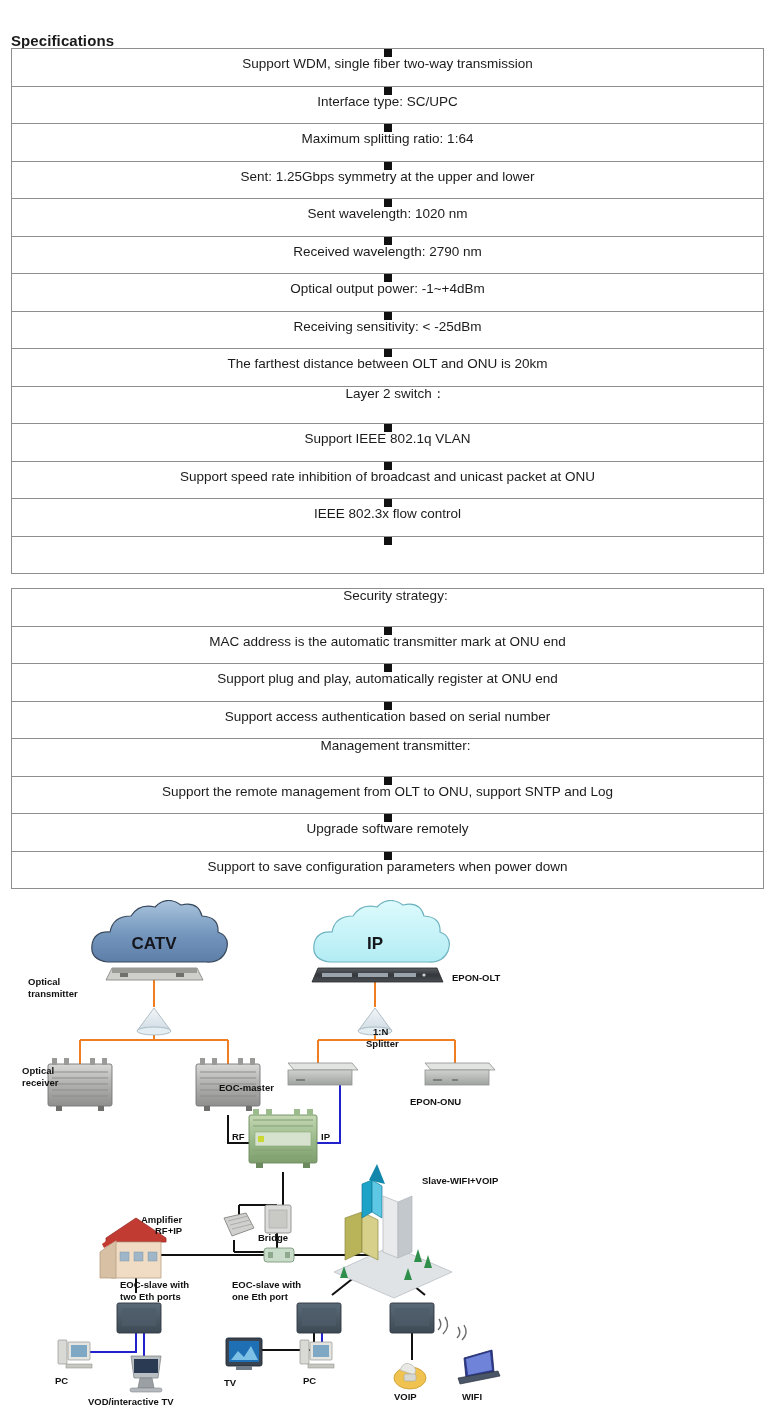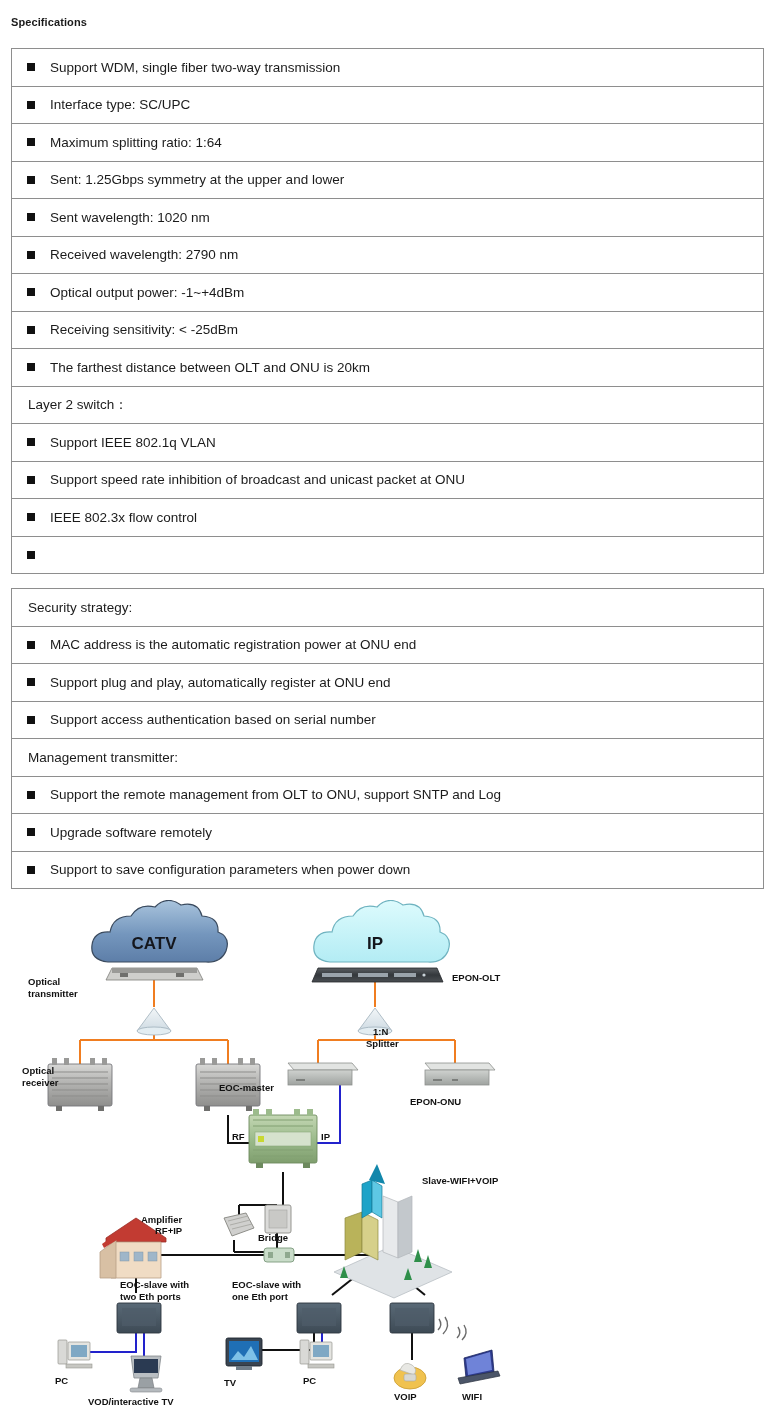--- a/index.html
+++ b/index.html
@@ -2,33 +2,33 @@
 <html><head>
 <meta charset="utf-8">
 <style>
   html,body{margin:0;padding:0;background:#fff;}
   body{
     width:775px;height:1423px;position:relative;overflow:hidden;
     font-family:"Liberation Sans","DejaVu Sans",sans-serif;
     color:#1b1b1b;
   }
   .page-title{
-    position:absolute;left:11px;top:16px;
-    font-size:11px;font-weight:bold;color:#1a1a1a;letter-spacing:0.1px;
+    position:absolute;left:11px;top:32px;
+    font-size:15px;font-weight:bold;color:#1a1a1a;letter-spacing:0.1px;
   }
   .spec-table{
     position:absolute;left:11px;width:753px;
     border:1px solid #8e8e8e;border-bottom:none;
     box-sizing:border-box;background:#fff;
   }
   #table-one{top:48px;}
   #table-two{top:588px;}
   .spec-row{
     height:37.5px;border-bottom:1px solid #8e8e8e;
-    display:flex;align-items:center;box-sizing:border-box;
+    display:flex;align-items:center;box-sizing:border-box;flex-direction:column;
   }
   .bullet{
     width:8px;height:8px;background:#111;
     margin-left:15px;margin-right:15px;flex:none;display:block;
   }
   .spec-text{font-size:13.5px;color:#1b1b1b;line-height:1;white-space:nowrap;}
   .spec-row.heading-row .spec-text{margin-left:16px;}
 
   
   #diagram{position:absolute;left:0;top:900px;width:775px;height:523px;}
@@ -96,21 +96,21 @@
     <div class="spec-row">
       <span class="bullet"></span>
     </div>
   </div>
 <div class="spec-table" id="table-two">
     <div class="spec-row heading-row">
       <span class="spec-text">Security strategy:</span>
     </div>
     <div class="spec-row">
       <span class="bullet"></span>
-      <span class="spec-text">MAC address is the automatic registration power at ONU end</span>
+      <span class="spec-text">MAC address is the automatic transmitter mark at ONU end</span>
     </div>
     <div class="spec-row">
       <span class="bullet"></span>
       <span class="spec-text">Support plug and play, automatically register at ONU end</span>
     </div>
     <div class="spec-row">
       <span class="bullet"></span>
       <span class="spec-text">Support access authentication based on serial number</span>
     </div>
     <div class="spec-row heading-row">

